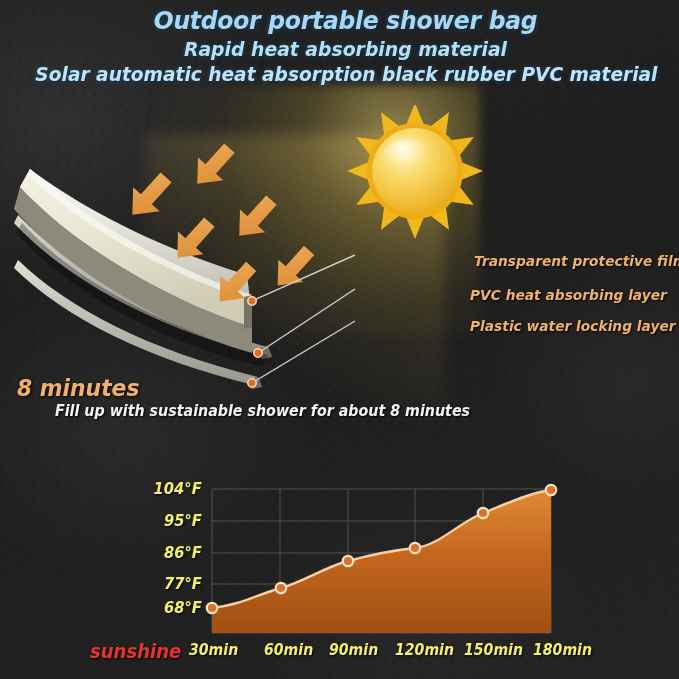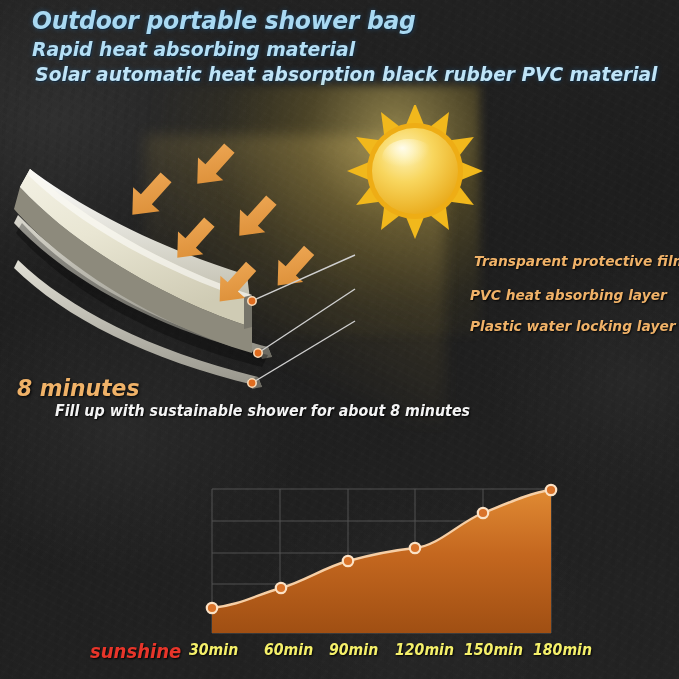--- a/index.html
+++ b/index.html
@@ -29,21 +29,21 @@
     background-image:
       repeating-linear-gradient(27deg, rgba(255,255,255,0.014) 0 2px, rgba(0,0,0,0) 2px 7px),
       repeating-linear-gradient(-54deg, rgba(255,255,255,0.011) 0 3px, rgba(0,0,0,0) 3px 9px),
       repeating-linear-gradient(94deg, rgba(0,0,0,0.05) 0 4px, rgba(0,0,0,0) 4px 11px);
   }
 
   
   .head-wrap {
     position: absolute;
     left: 12px; right: 0; top: 6px;
-    text-align: left;
+    text-align: center;
   }
   .h-title {
     font-family: "DejaVu Sans", sans-serif;
     font-style: italic;
     font-weight: bold;
     font-size: 25px;
     letter-spacing: -0.3px;
     color: #a9d9f2;
     text-shadow: 0 0 6px rgba(40,90,130,0.75), 1px 1px 0 rgba(10,25,40,0.85);
     transform: scaleX(0.94);
@@ -367,20 +367,27 @@
       <g>
         <circle cx="212" cy="153" r="5.2" fill="#d9732a" stroke="#fbe2c6" stroke-width="2.2"></circle>
         <circle cx="281" cy="133" r="5.2" fill="#d9732a" stroke="#fbe2c6" stroke-width="2.2"></circle>
         <circle cx="348" cy="106" r="5.2" fill="#d9732a" stroke="#fbe2c6" stroke-width="2.2"></circle>
         <circle cx="415" cy="93" r="5.2" fill="#d9732a" stroke="#fbe2c6" stroke-width="2.2"></circle>
         <circle cx="483" cy="58" r="5.2" fill="#d9732a" stroke="#fbe2c6" stroke-width="2.2"></circle>
         <circle cx="551" cy="35" r="5.2" fill="#d9732a" stroke="#fbe2c6" stroke-width="2.2"></circle>
       </g>
     </svg>
 
+    <div class="ylab-col">
+      <div class="ylab" style="top:25px;">104°F</div>
+      <div class="ylab" style="top:57px;">95°F</div>
+      <div class="ylab" style="top:89px;">86°F</div>
+      <div class="ylab" style="top:120px;">77°F</div>
+      <div class="ylab" style="top:144px;">68°F</div>
+    </div>
   </div>
 
   <div class="sunshine">sunshine</div>
   <div class="xlab" style="left:189px;">30min</div>
   <div class="xlab" style="left:264px;">60min</div>
   <div class="xlab" style="left:329px;">90min</div>
   <div class="xlab" style="left:395px;">120min</div>
   <div class="xlab" style="left:464px;">150min</div>
   <div class="xlab" style="left:533px;">180min</div>
 </div>

